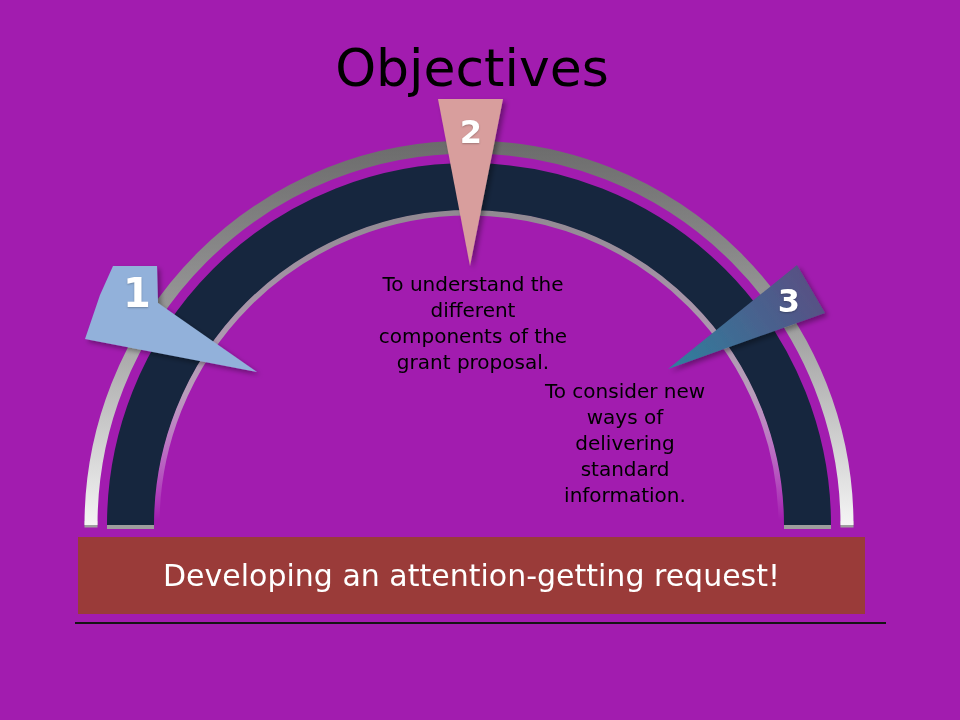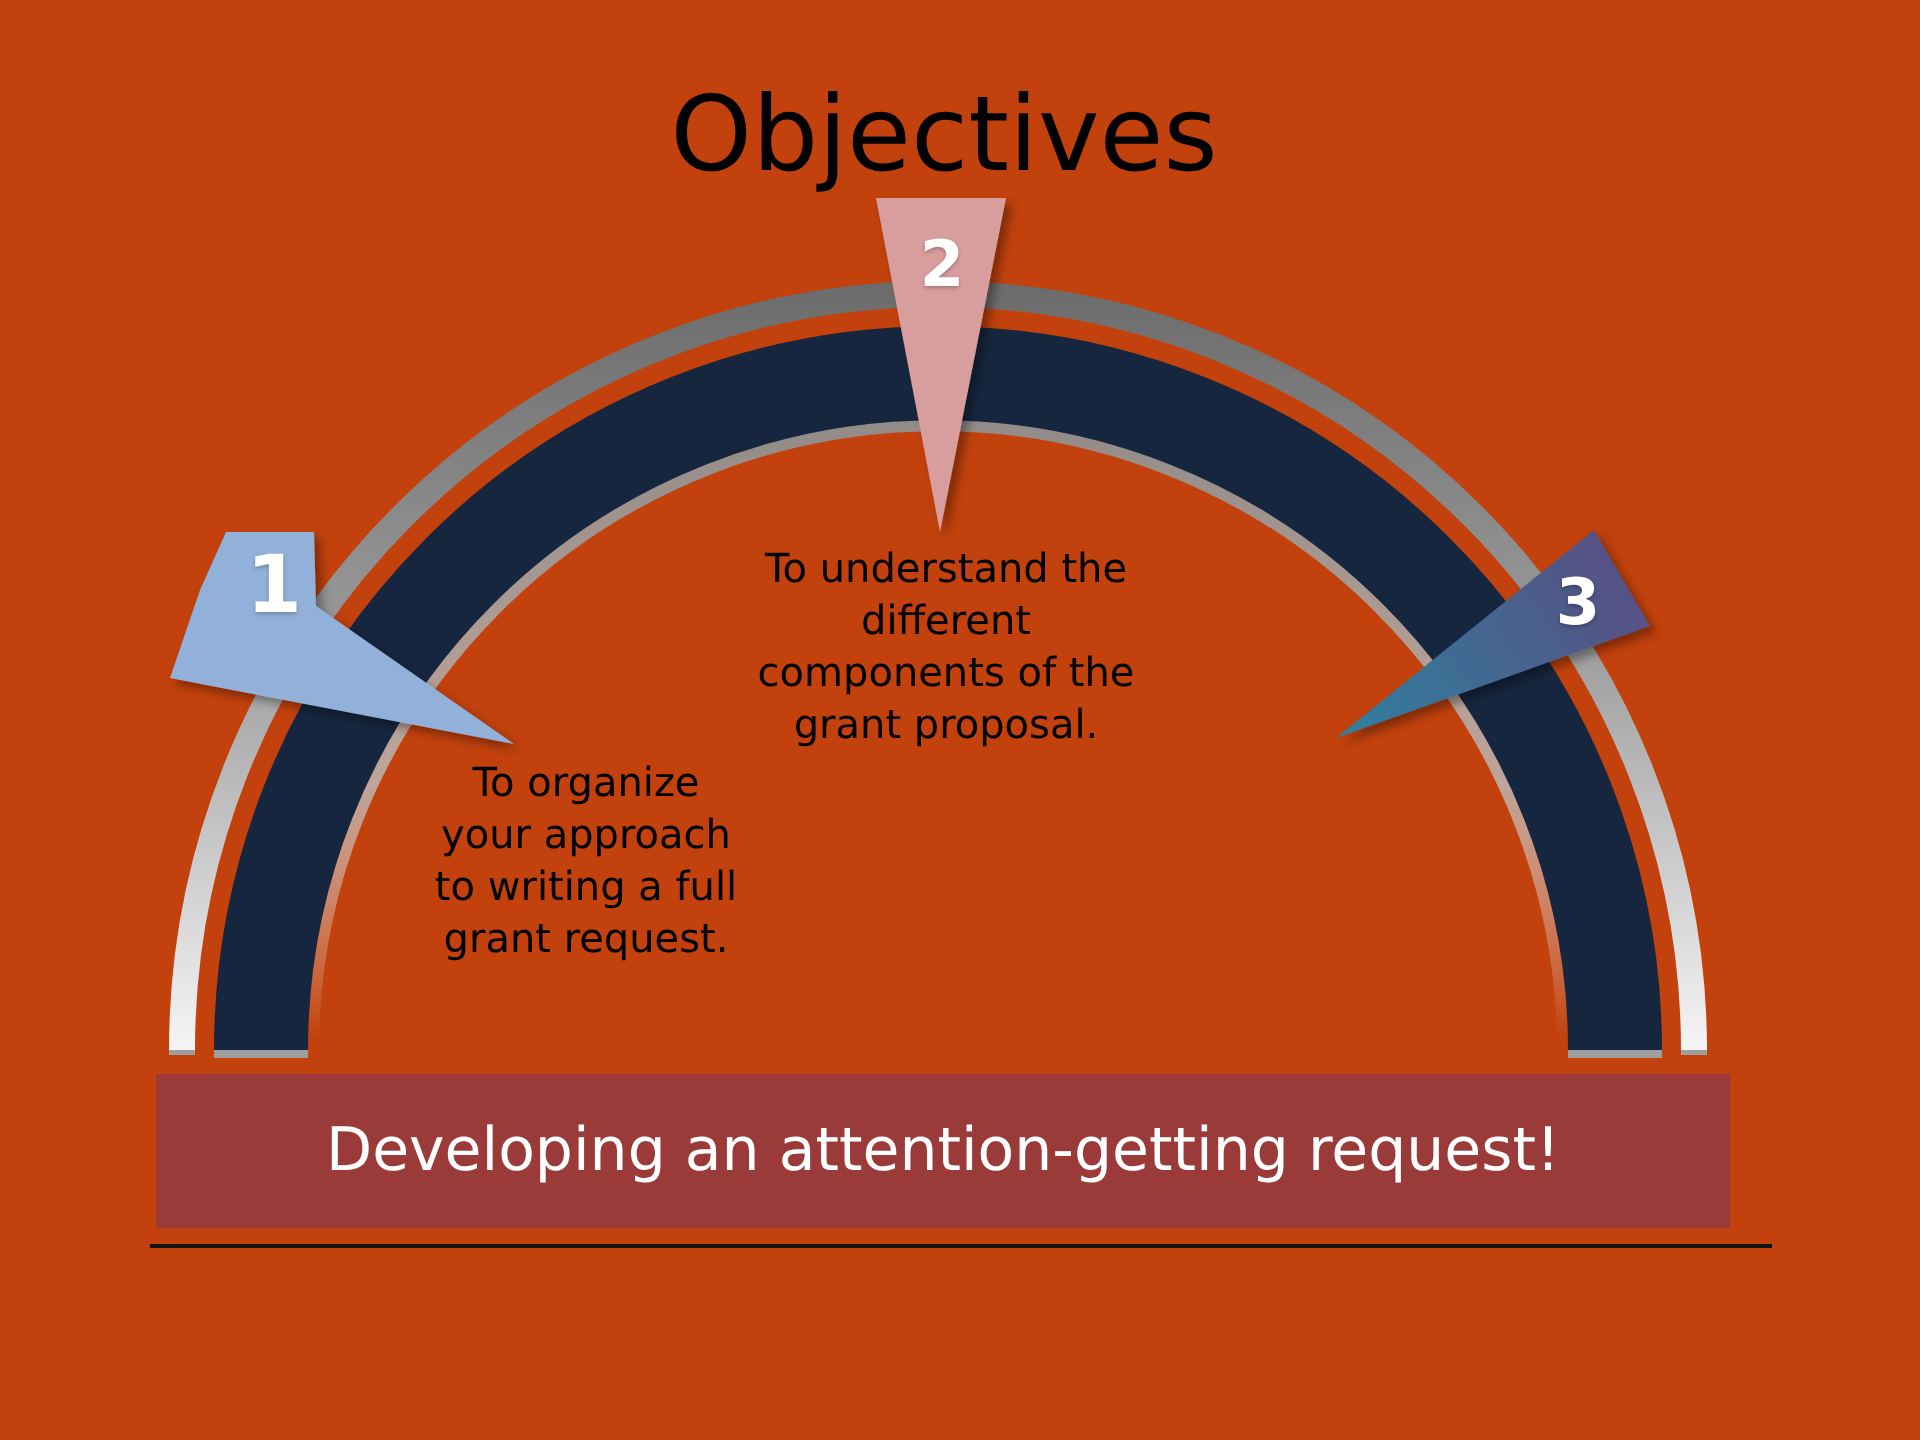--- a/index.html
+++ b/index.html
@@ -2,21 +2,21 @@
 <html style="--navy: #16263e; --banner-red: #9a3b39; --banner-text: #ffffff; --pointer1: #92b1da; --pointer2: #d89e9d; --pointer3-start: #594e83; --pointer3-end: #2f7f9e; --ring-dark: #6b6b6b; --ring-light: #f6f6f6; --cap-gray: #9e9e9e;"><head>
 <meta charset="utf-8">
 <style>
   html, body {
     margin: 0; padding: 0;
     width: 960px; height: 720px;
     background: #ffffff;
     font-family: "DejaVu Sans", "Liberation Sans", sans-serif;
     overflow: hidden;
   }
-  .slide { position: absolute; inset: 0; width: 960px; height: 720px; background: #c2410c; }
+  .slide { position: absolute; inset: 0; width: 960px; height: 720px; background: #a21caf; }
 
   .title {
     position: absolute; top: 38px; left: 0; width: 944px;
     text-align: center;
     font-size: 52px; font-weight: 400; color: #000;
     letter-spacing: 0px;
   }
 
   .arch-svg { position: absolute; left: 0; top: 0; }
 
@@ -104,28 +104,29 @@
 
     <polygon class="pointer-2" filter="url(#ptShadow)" points="438,99 503,99 470,266"></polygon>
 
     <polygon fill="url(#p3Grad)" filter="url(#ptShadow)" points="797,265 825,313 668,369"></polygon>
   </svg>
 
   <div class="pointer-label label-1">1</div>
   <div class="pointer-label label-2">2</div>
   <div class="pointer-label label-3">3</div>
 
-  <div class="textblock text-left">To organize
-your approach
-to writing a full
-grant request.</div>
   <div class="textblock text-center">To understand the
 different
 components of the
 grant proposal.</div>
+  <div class="textblock text-right">To consider new
+ways of
+delivering
+standard
+information.</div>
 
   <div class="banner">
     <span class="banner-text">Developing an attention-getting request!</span>
   </div>
 
   <div class="rule"></div>
 
 </div>
 
 </body></html>

